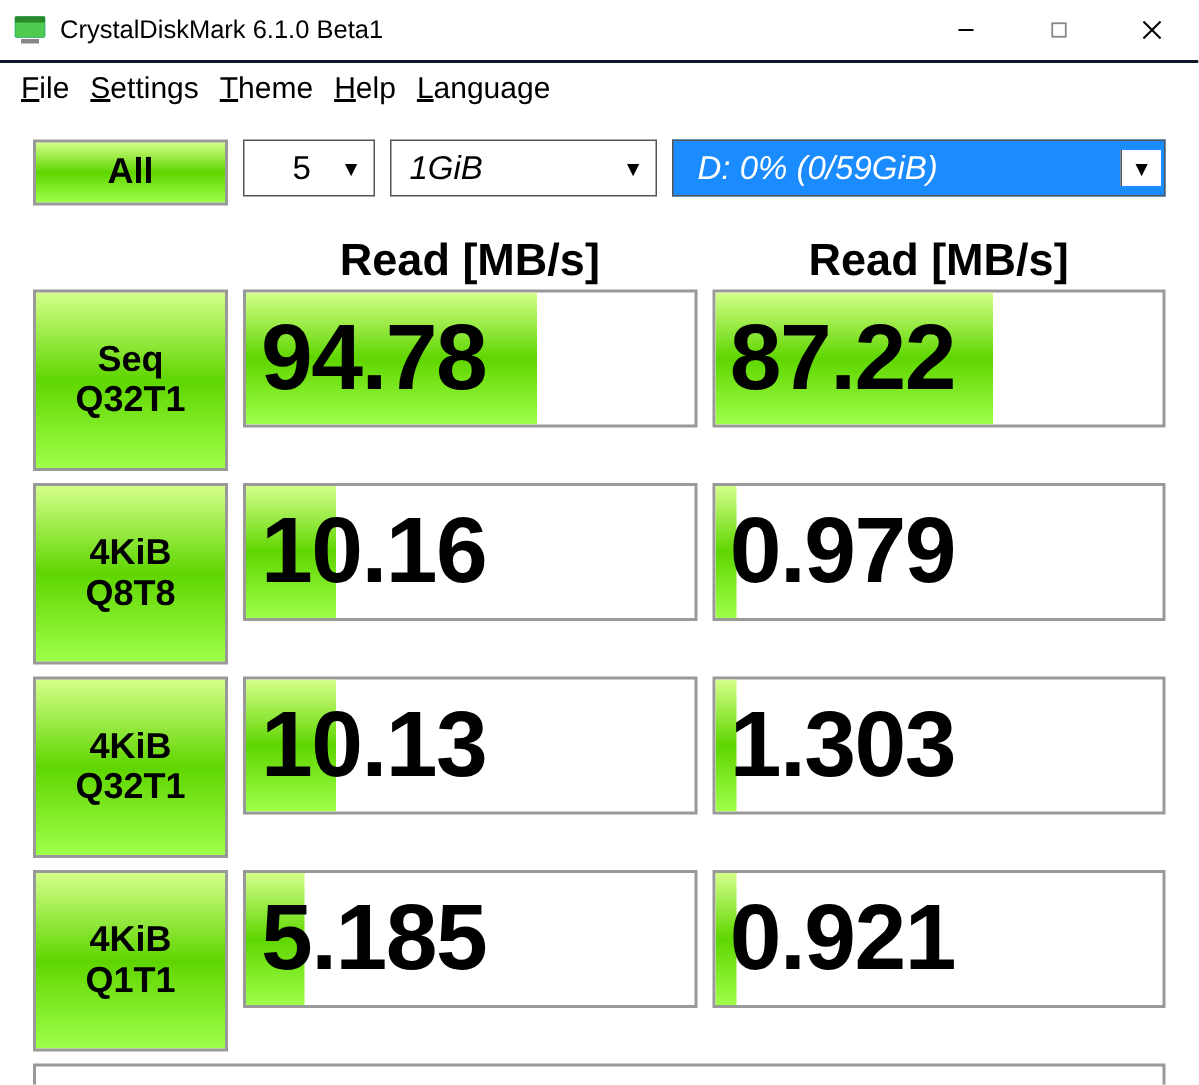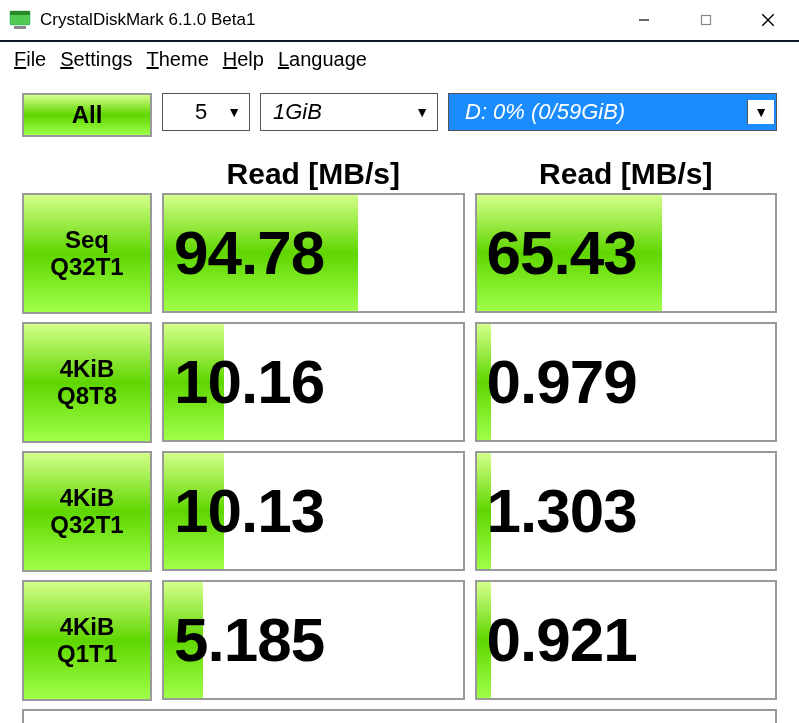--- a/index.html
+++ b/index.html
@@ -34,21 +34,21 @@
     .chev { font-size: 14px; }
     .chev.wht { background: #fff; color: #000; padding: 4px 6px; margin-right: -6px; border-left: 1px solid #555; }
     
     .top-row { display: flex; gap: 10px; height: 58px; align-items: flex-start; }
     .top-controls { display: flex; flex-direction: column; flex: 1; gap: 0; }
     .selects-row { display: flex; gap: 10px; }
     
     .col-header { flex: 1; text-align: center; font-size: 30px; font-weight: bold; padding-top: 6px; }
     .spacer-left { width: 130px; }
     
-    .val-cell { flex: 1; height: 120px; border: 2px solid #999; position: relative; display: flex; align-items: center; padding-left: 10px; font-size: 62px; font-weight: 800; letter-spacing: -1px; overflow: hidden; }
+    .val-cell { flex: 1; height: 92px; border: 2px solid #999; position: relative; display: flex; align-items: center; padding-left: 10px; font-size: 62px; font-weight: 800; letter-spacing: -1px; overflow: hidden; }
     .val-cell .bar { position: absolute; left: 0; top: 0; bottom: 0; background: linear-gradient(to bottom, #d4ff8a 0%, #5fd600 50%, #9fff4a 100%); z-index: 0; }
     .val-cell .num { position: relative; z-index: 1; line-height: 1; }
     
     .status-row { display: flex; margin-top: 8px; }
     .status-bar { flex: 1; height: 42px; border: 2px solid #999; background: #fff; }
   </style>
 </head>
 <body>
 
 <div class="titlebar">
@@ -121,21 +121,21 @@
     <div class="btn-cell">
       <span class="line">Seq</span>
       <span class="line">Q32T1</span>
     </div>
     <div class="val-cell">
       <div class="bar" style="width:65%"></div>
       <span class="num">94.78</span>
     </div>
     <div class="val-cell">
       <div class="bar" style="width:62%"></div>
-      <span class="num">65.43</span>
+      <span class="num">87.22</span>
     </div>
   </div>
       <div class="row">
     <div class="btn-cell">
       <span class="line">4KiB</span>
       <span class="line">Q8T8</span>
     </div>
     <div class="val-cell">
       <div class="bar" style="width:20%"></div>
       <span class="num">10.16</span>

